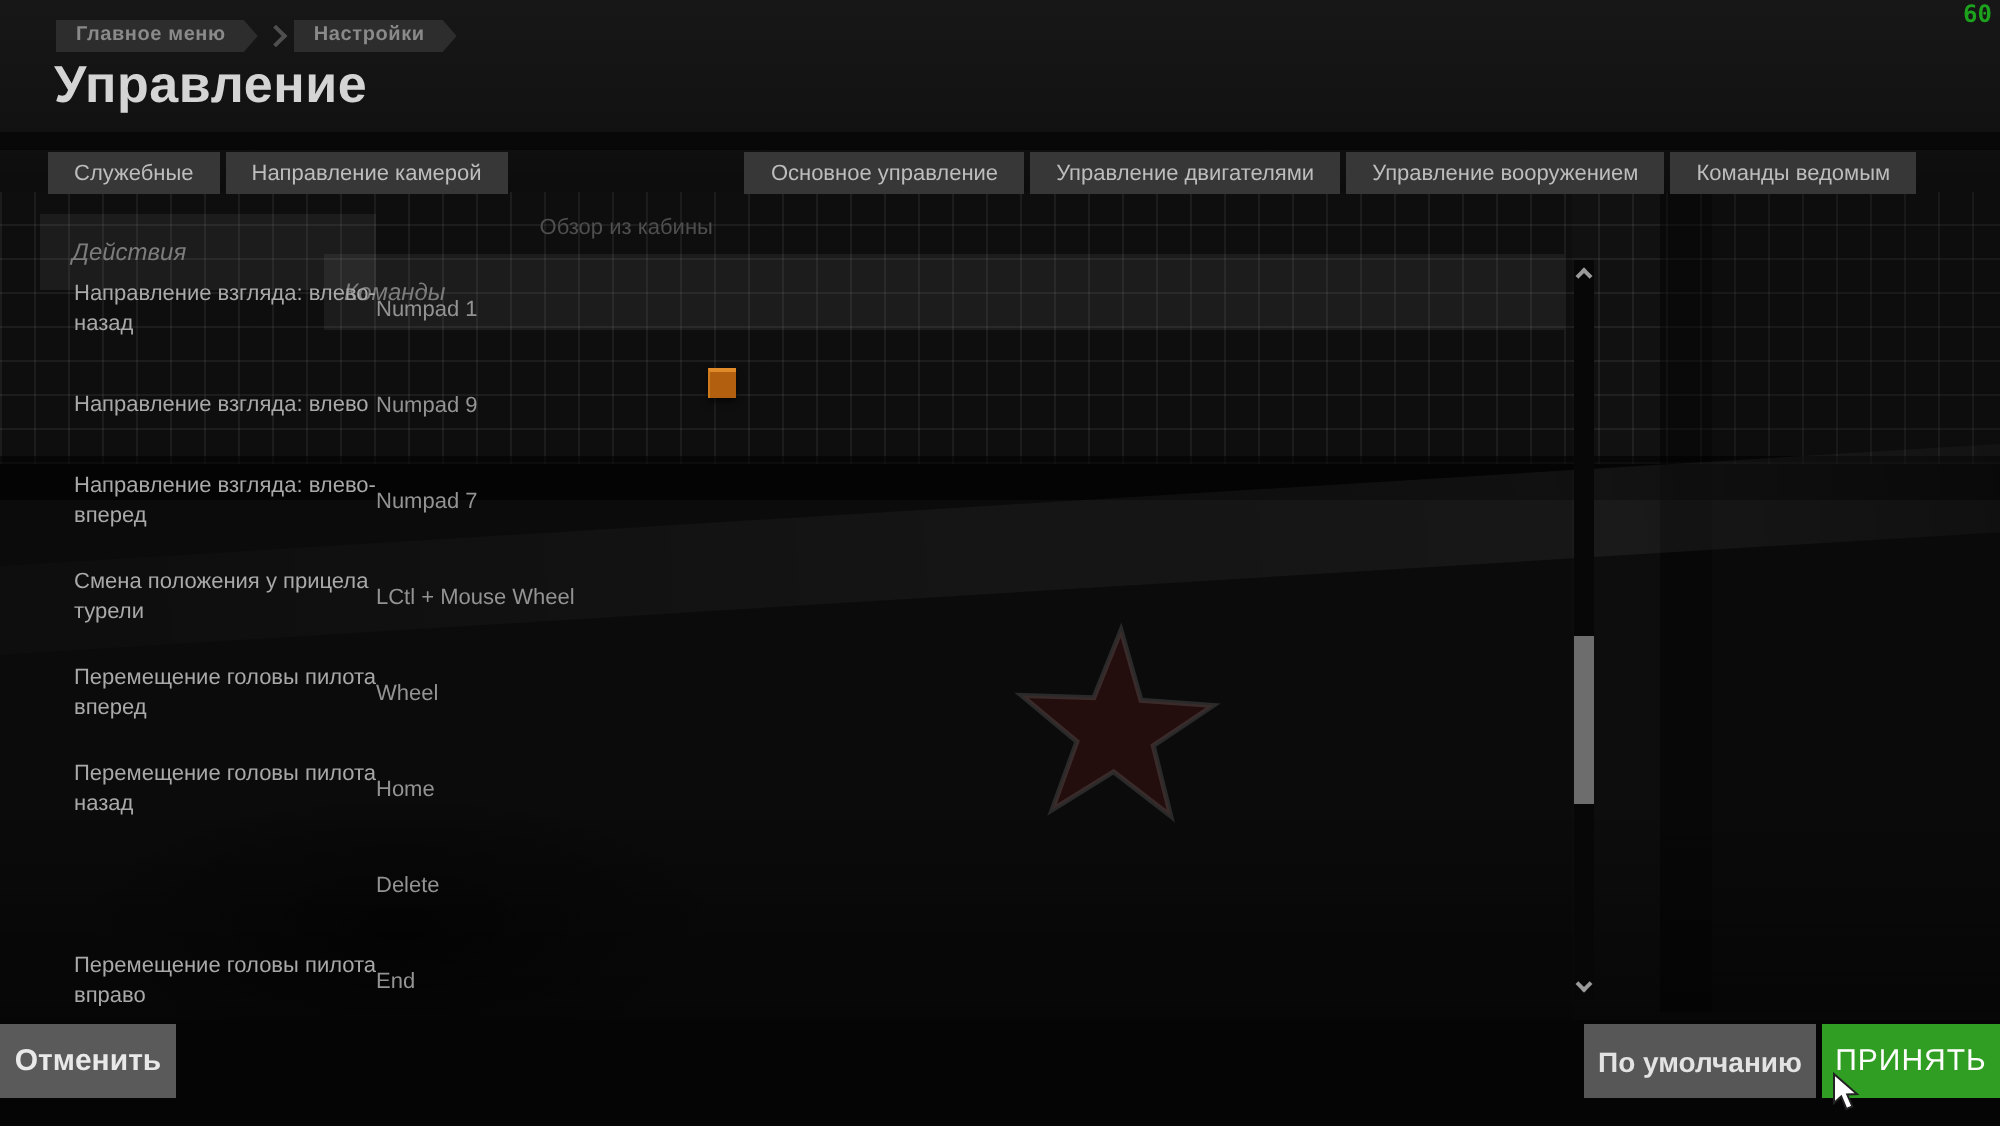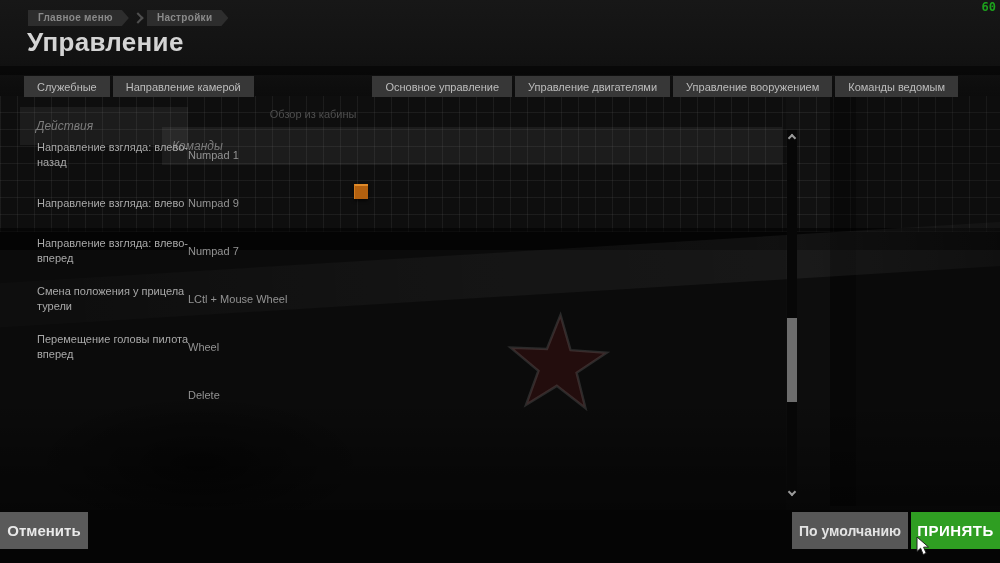--- a/index.html
+++ b/index.html
@@ -75,21 +75,21 @@
   .sb-up{top:2px;} .sb-up span{top:3px;transform:rotate(45deg);}
   .sb-down{bottom:2px;} .sb-down span{top:1px;transform:rotate(225deg);}
 
   
   .btn{display:flex;align-items:center;justify-content:center;cursor:default;}
   .btn-cancel{left:0;top:512px;width:88px;height:37px;background:#5a5a5a;
     color:#e9e9e9;font-weight:bold;font-size:15px;}
   .btn-defaults{left:792px;top:512px;width:116px;height:37px;background:#575757;
     color:#e3e3e3;font-weight:600;font-size:14px;}
   .btn-accept{left:911px;top:512px;width:89px;height:37px;background:#2f9e22;
-    color:#ffffff;font-weight:bold;font-size:15px;letter-spacing:0.5px;}
+    color:#ffffff;font-weight:normal;font-size:15px;letter-spacing:0.5px;}
 
   .cursor{left:916px;top:536px;width:14px;height:20px;}
 </style>
 </head>
 <body>
 
 <div class="screen">
 
   <div class="abs bg-top"></div>
   <div class="abs bg-top-line"></div>
@@ -159,21 +159,29 @@
   </div>
       <div class="row">
     <div class="action">Смена положения у прицела турели</div>
     <div class="command">LCtl + Mouse Wheel</div>
   </div>
       <div class="row">
     <div class="action">Перемещение головы пилота вперед</div>
     <div class="command">Wheel</div>
   </div>
       <div class="row">
+    <div class="action">Перемещение головы пилота назад</div>
+    <div class="command">Home</div>
+  </div>
+      <div class="row">
     <div class="command">Delete</div>
+  </div>
+      <div class="row">
+    <div class="action">Перемещение головы пилота вправо</div>
+    <div class="command">End</div>
   </div>
     </div>
 
   <div class="abs scrollbar">
     <div class="sb-track"></div>
     <div class="sb-btn sb-up">
         <span></span>
       </div>
     <div class="sb-thumb"></div>
     <div class="sb-btn sb-down">

